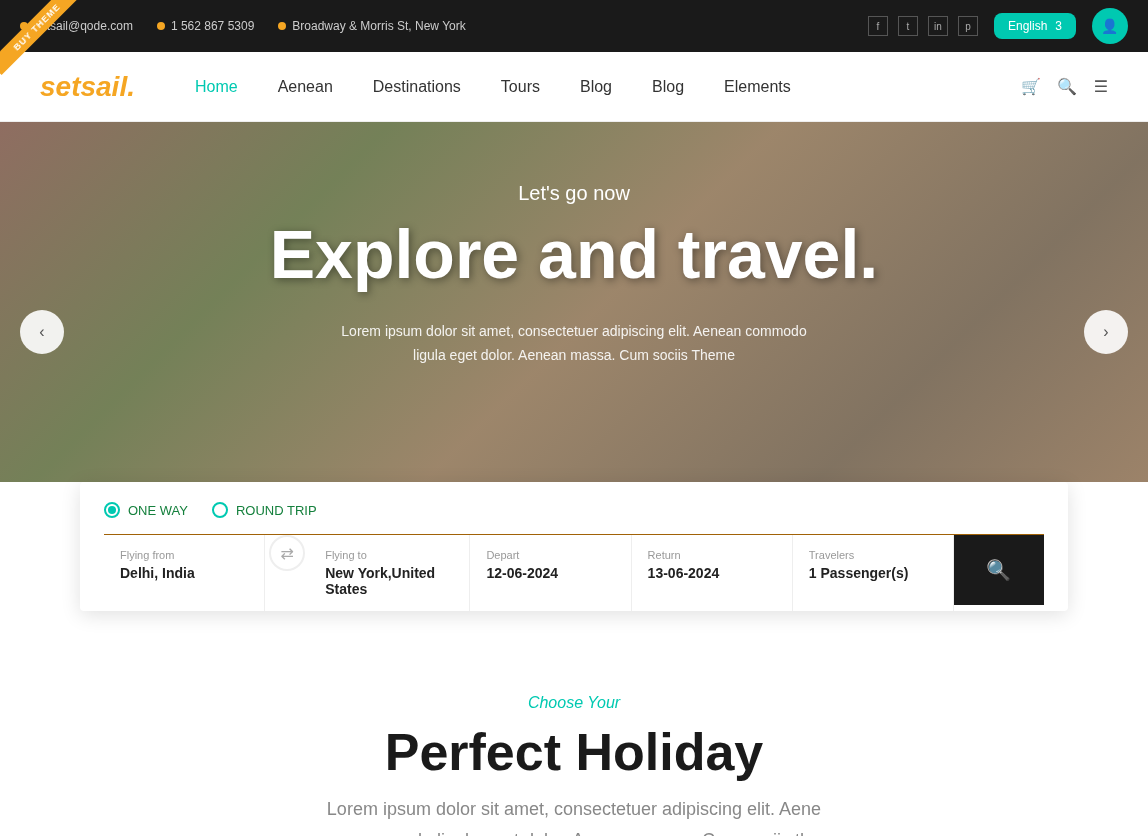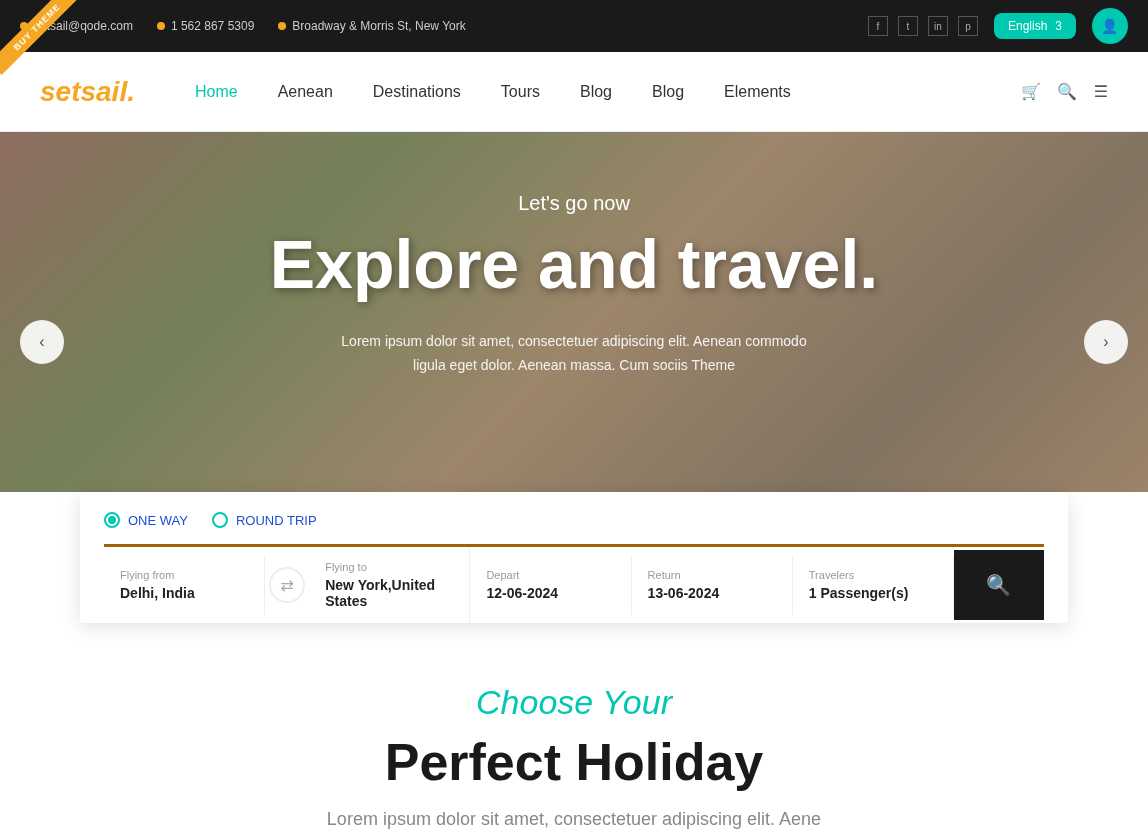--- a/index.html
+++ b/index.html
@@ -39,21 +39,21 @@
       letter-spacing: 1px;
       text-transform: uppercase;
     }
 
     
     .navbar {
       background: #fff;
       display: flex;
       align-items: center;
       padding: 0 40px;
-      height: 80px;
+      height: 70px;
       border-bottom: 1px solid #eee;
       position: relative;
       z-index: 10;
     }
     .logo { font-size: 28px; font-weight: bold; color: #f5a623; margin-right: 40px; font-style: italic; }
     .nav-links { display: flex; gap: 0; flex: 1; }
     .nav-link { padding: 24px 20px; font-size: 16px; color: #333; cursor: pointer; text-decoration: none; display: block; font-weight: 500; }
     .nav-link.active { color: #00c9b1; }
     .nav-icons { display: flex; gap: 16px; align-items: center; margin-left: auto; }
     .nav-icon { font-size: 16px; color: #555; cursor: pointer; }
@@ -117,37 +117,36 @@
       box-shadow: 0 4px 20px rgba(0,0,0,0.12);
       padding: 20px 24px 0;
       margin-top: -60px;
       position: relative;
     }
     .trip-type-row {
       display: flex;
       gap: 24px;
       margin-bottom: 16px;
     }
-    .radio-option { display: flex; align-items: center; gap: 8px; font-size: 13px; color: #1d4ed8; cursor: pointer; }
+    .radio-option { display: flex; align-items: center; gap: 8px; font-size: 13px; color: #15803d; cursor: pointer; }
     .radio-dot {
       width: 16px; height: 16px; border-radius: 50%;
       border: 2px solid #00c9b1;
       display: flex; align-items: center; justify-content: center;
     }
     .radio-dot.active::after {
       content: '';
       width: 8px; height: 8px;
       background: #00c9b1;
       border-radius: 50%;
     }
     .search-fields {
       display: flex;
-      align-items: center;
       gap: 0;
-      border-top: 3px solid #a16207;
+      border-top: 1px solid #a16207;
     }
     .field-group {
       padding: 14px 16px;
       flex: 1;
       border-right: 1px solid #eee;
     }
     .field-group:last-child { border-right: none; }
     .field-label { font-size: 11px; color: #999; margin-bottom: 4px; }
     .field-value { font-size: 14px; color: #222; font-weight: 600; }
     .swap-btn {
@@ -174,24 +173,25 @@
       justify-content: center;
       flex-shrink: 0;
     }
 
     
     .choose-section {
       text-align: center;
       padding: 60px 40px 40px;
     }
     .choose-subtitle {
-      font-size: 34px;
+      font-size: 16px;
       color: #00c9b1;
       font-style: italic;
       margin-bottom: 10px;
+      margin-top: 23px;
     }
     .choose-title {
       font-size: 52px;
       font-weight: 800;
       color: #1a1a1a;
       margin-bottom: 12px;
     }
     .choose-desc {
       font-size: 18px;
       color: #888;

